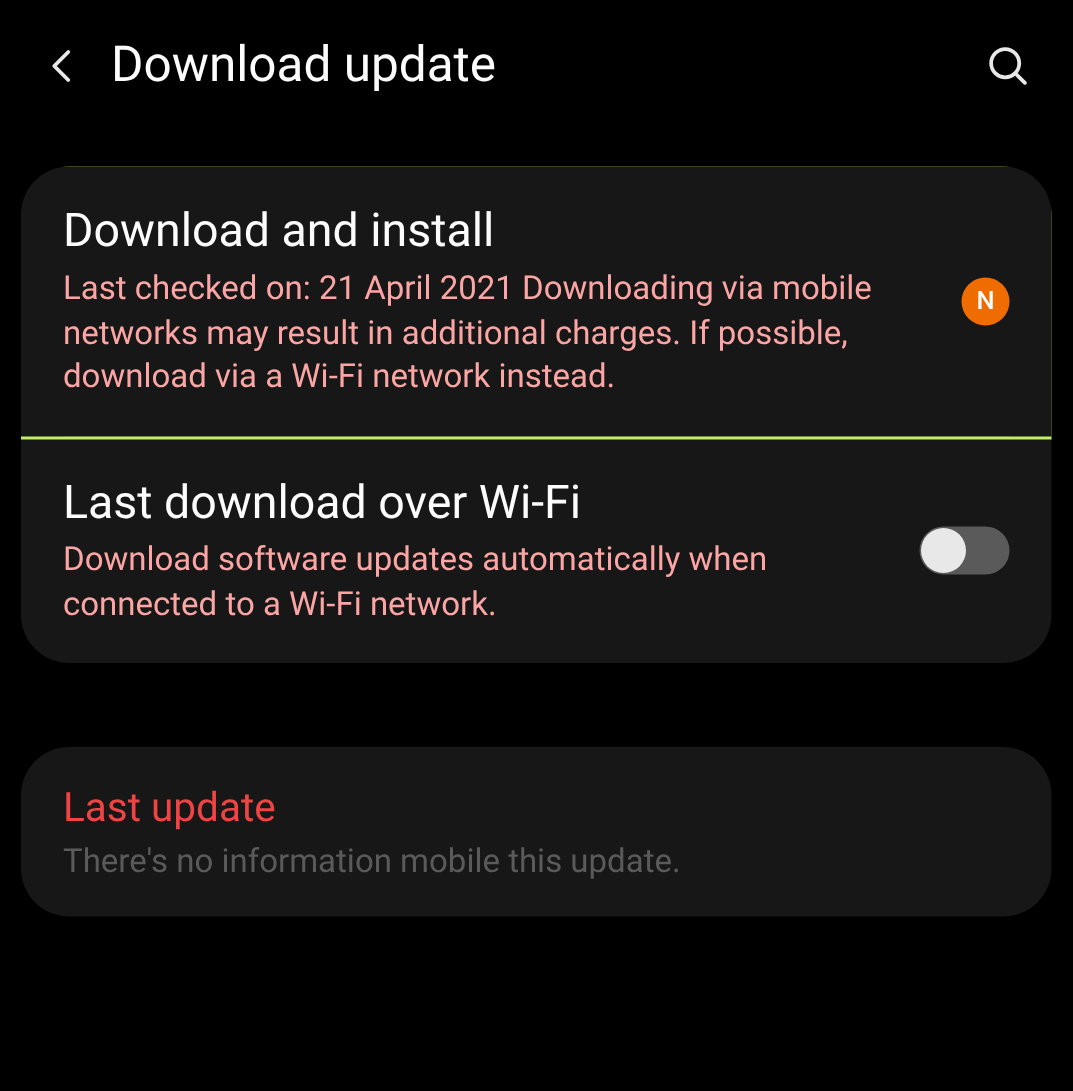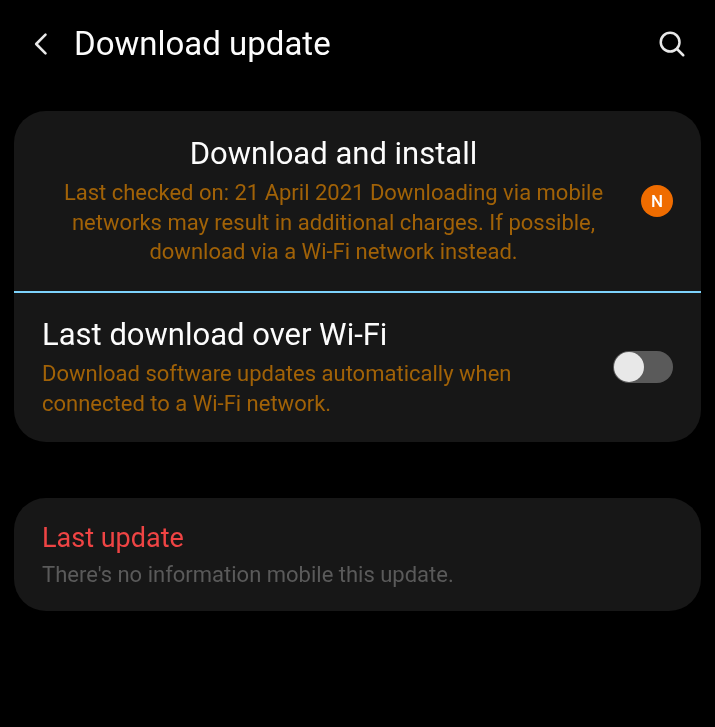--- a/index.html
+++ b/index.html
@@ -59,42 +59,41 @@
     .item-content {
       flex: 1;
     }
     .item-title {
       color: #fcfcfc;
       font-size: 31px;
       font-weight: 400;
       margin-bottom: 6px;
     }
     .item-desc {
-      color: #a16207;
+      color: #fca5a5;
       font-size: 22px;
       line-height: 1.35;
     }
     .badge {
       width: 32px;
       height: 32px;
       border-radius: 50%;
       background: #ef6c00;
       color: #fff;
       display: flex;
       align-items: center;
       justify-content: center;
       font-size: 17px;
       font-weight: 500;
       flex-shrink: 0;
     }
     .highlighted {
-      border: 2px solid #7dd3fc;
+      border: 2px solid #bef264;
       margin: -2px;
       position: relative;
-      text-align: center;
     }
     .divider {
       height: 1px;
       background: #333;
       margin: 0 28px;
     }
     .toggle {
       width: 60px;
       height: 32px;
       background: #5a5a5a;

